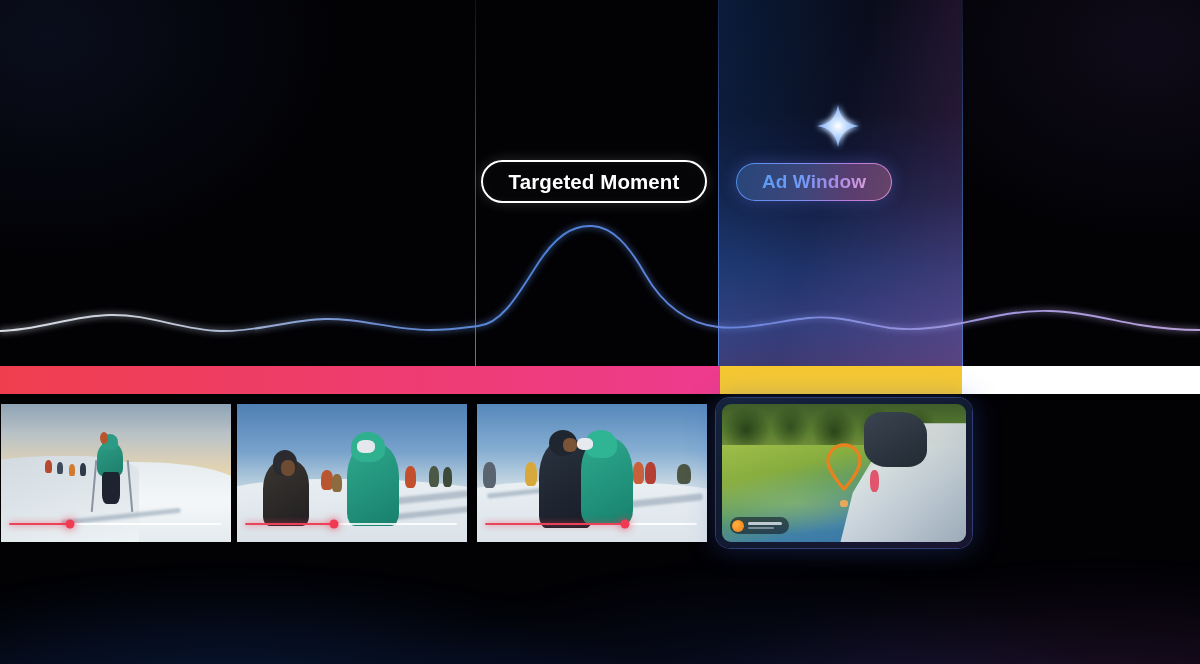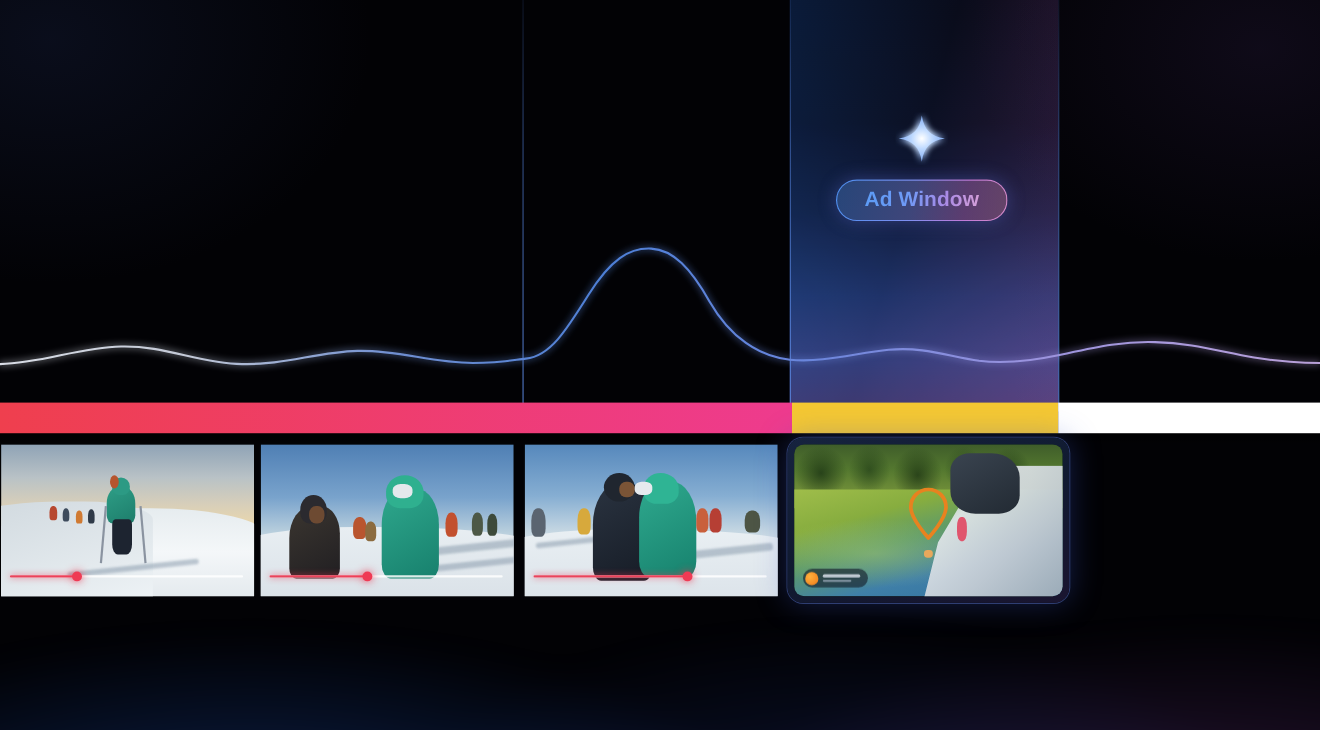--- a/index.html
+++ b/index.html
@@ -62,21 +62,21 @@
     border-radius:999px; white-space:nowrap;
     font-weight:700; letter-spacing:.1px;
   }
   .pill-targeted{
     left:481px; top:160px; width:226px; height:43px;
     border:2px solid #ffffff; background:rgba(6,6,10,.82);
     color:#ffffff; font-size:20.5px;
     box-shadow:0 0 14px rgba(255,255,255,.16), inset 0 0 8px rgba(255,255,255,.05);
   }
   .pill-ad{
-    left:760px; top:163px; width:156px; height:38px;
+    left:736px; top:163px; width:156px; height:38px;
     background:rgba(7,9,22,.55);
     border:1.6px solid transparent;
     background-image:
       linear-gradient(rgba(7,9,22,.55), rgba(10,10,26,.55)),
       linear-gradient(100deg, #4d8ff0 0%, #7f8ff0 45%, #c07ad8 75%, #d68cc8 100%);
     background-origin:border-box;
     background-clip:padding-box, border-box;
     font-size:19px;
     box-shadow:0 0 16px rgba(110,120,230,.35);
   }
@@ -257,20 +257,23 @@
         <feMerge>
             <feMergeNode in="g"></feMergeNode>
             <feMergeNode in="g"></feMergeNode>
             <feMergeNode in="SourceGraphic"></feMergeNode>
           </feMerge>
       </filter>
     </defs>
     <path d="M24 3 C26 16 32 22 45 24 C32 26 26 32 24 45 C22 32 16 26 3 24 C16 22 22 16 24 3 Z" fill="url(#sparkG)" filter="url(#sparkGlow)"></path>
   </svg>
 
+  <div class="pill pill-targeted">
+    <span>Targeted Moment</span>
+  </div>
 
   <div class="pill pill-ad">
     <span class="txt">Ad Window</span>
   </div>
 
   <div class="timeline-bar" id="tbar">
       <div class="seg" style="width: 720px; background: linear-gradient(90deg, rgb(239, 63, 78), rgb(238, 59, 142));"></div>
       <div class="seg" style="width: 242px; background: linear-gradient(90deg, rgb(245, 200, 50), rgb(245, 200, 50));"></div>
       <div class="seg" style="width: 238px; background: linear-gradient(90deg, rgb(255, 255, 255), rgb(255, 255, 255));"></div>
     </div>

